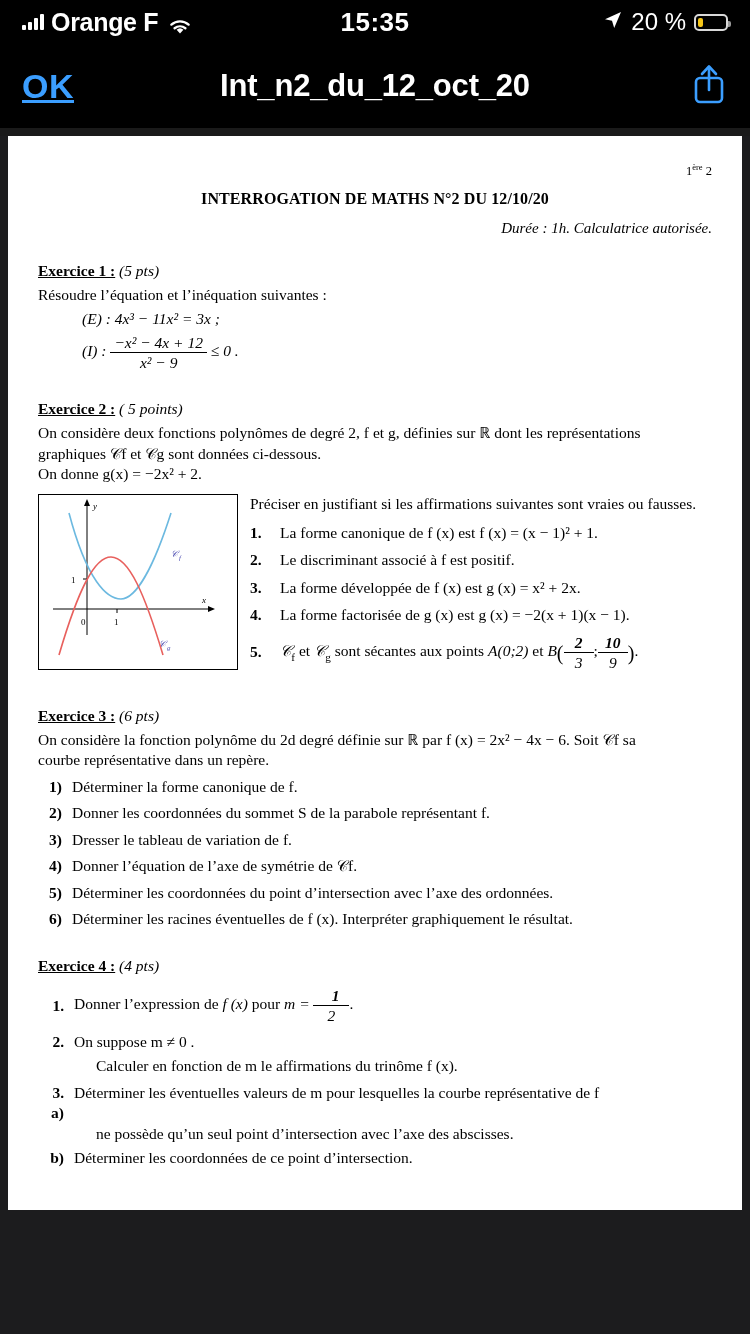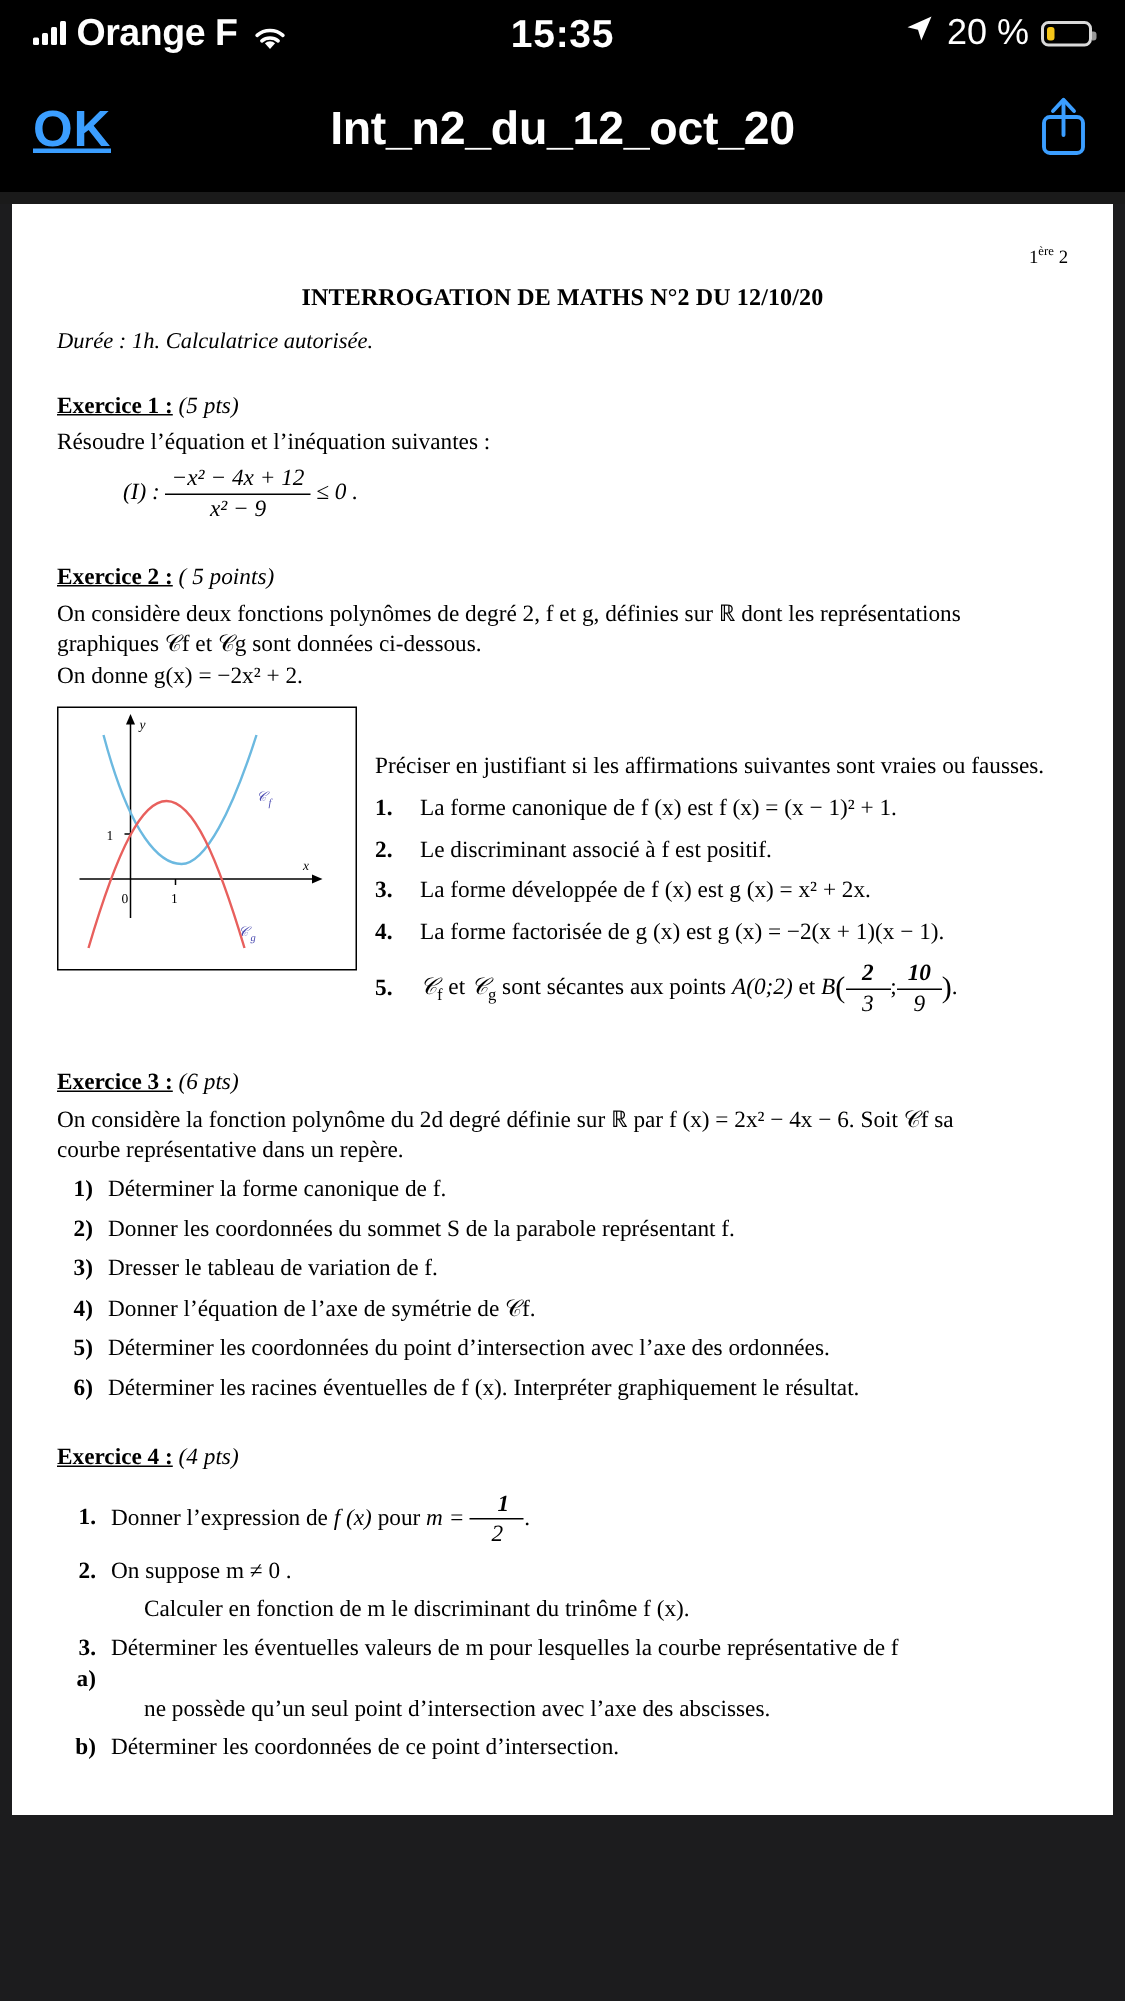--- a/index.html
+++ b/index.html
@@ -99,39 +99,39 @@
   .cls-label { text-align: right; font-size: 12.5px; margin-bottom: 8px; }
   .cls-label sup { font-size: 8.5px; }
   .doc-title {
     text-align: center;
     font-weight: bold;
     font-size: 16px;
     font-variant: small-caps;
     letter-spacing: 0.1px;
     margin-bottom: 6px;
   }
-  .doc-sub { text-align: left; font-style: italic; font-size: 15px; margin-bottom: 22px; margin-top: 10px; }
+  .doc-sub { text-align: right; font-style: italic; font-size: 15px; margin-bottom: 22px; margin-top: 10px; }
 
   .ex-head { font-weight: bold; text-decoration: underline; display: inline; }
   .ex-pts { font-style: italic; }
   .block { margin-bottom: 4px; }
   .mathline { font-style: italic; margin: 3px 0 3px 44px; }
   .mi { font-style: italic; }
   .frac {
     display: inline-block; vertical-align: middle;
     text-align: center; font-style: italic;
   }
   .frac .num { display: block; padding: 0 4px; border-bottom: 1px solid #000; line-height: 1.25; }
   .frac .den { display: block; padding: 0 4px; line-height: 1.25; }
   .gap-l { margin-top: 26px; }
 
   
   .ex2-row { display: flex; gap: 12px; margin-top: 10px; align-items: flex-start; }
   .graph-box { width: 200px; height: 176px; border: 1px solid #000; flex: 0 0 200px; background: #fff; }
-  .ex2-text { flex: 1; font-size: 15.5px; margin-top: 30px; }
+  .ex2-text { flex: 1; font-size: 15.5px; }
   .aff-list { margin: 8px 0 0 0; padding: 0; list-style: none; }
   .aff-list li { display: flex; margin-bottom: 7px; }
   .aff-list .num { font-weight: bold; width: 30px; flex: 0 0 30px; }
   .aff-list .txt { flex: 1; }
 
   
   .num-list { margin: 6px 0 0 0; padding: 0; list-style: none; }
   .num-list li { display: flex; margin-bottom: 6px; }
   .num-list .num { font-weight: bold; width: 34px; flex: 0 0 34px; text-align: right; padding-right: 10px; }
   .num-list.ex4 .num { width: 36px; flex: 0 0 36px; }
@@ -195,20 +195,21 @@
 
     <div class="doc-title">INTERROGATION DE MATHS N°2 DU 12/10/20</div>
     <div class="doc-sub">Durée : 1h. Calculatrice autorisée.</div>
 
     <div>
       <div class="block">
         <span class="ex-head">Exercice 1 :</span>
         <span class="ex-pts">(5 pts)</span>
       </div>
       <div class="block">Résoudre l’équation et l’inéquation suivantes :</div>
+      <div class="mathline">(E) : 4x³ − 11x² = 3x ;</div>
       <div class="mathline">
         <span>(I) :</span>
         <span class="frac">
           <span class="num">−x² − 4x + 12</span>
           <span class="den">x² − 9</span>
         </span>
         <span>≤ 0 .</span>
       </div>
     </div>
 
@@ -326,21 +327,21 @@
           <span>
             <span>Donner l’expression de </span><span class="mi">f (x)</span><span> pour </span><span class="mi">m =</span>
             <span class="frac"><span class="num">1</span><span class="den">2</span></span>.
           </span>
         </li>
         <li style="display:block; margin-left:0;">
           <div style="display:flex;">
             <span class="num">2.</span>
             <span>On suppose  m ≠ 0 .</span>
           </div>
-          <div style="margin-left:58px; margin-top:4px;">Calculer en fonction de m le discriminant du trinôme  f (x).</div>
+          <div style="margin-left:58px; margin-top:4px;">Calculer en fonction de m le affirmations du trinôme  f (x).</div>
         </li>
         <li style="display:block; margin-left:0;">
           <div style="display:flex;">
             <span class="num">3. a)</span>
             <span>Déterminer les éventuelles valeurs de m pour lesquelles la courbe représentative de f</span>
           </div>
           <div style="margin-left:58px;">ne possède qu’un seul point d’intersection avec l’axe des abscisses.</div>
           <div class="sub-item" style="margin-top:4px;">
             <span class="num">b)</span>
             <span>Déterminer les coordonnées de ce point d’intersection.</span>

